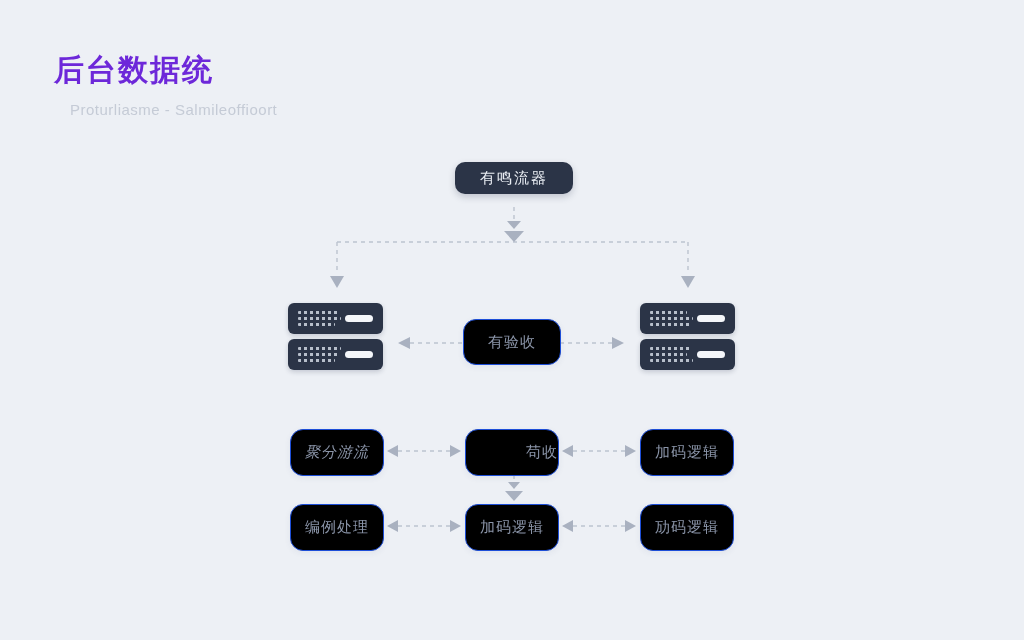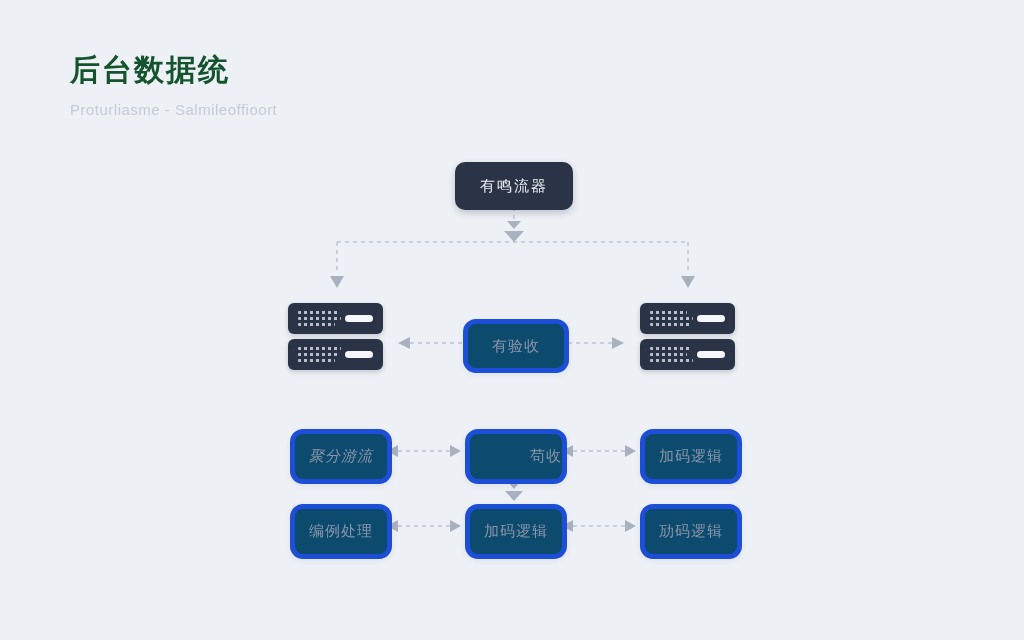--- a/index.html
+++ b/index.html
@@ -2,36 +2,36 @@
 <html><head>
 <meta charset="utf-8">
 <style>
   html,body { margin:0; padding:0; }
   body {
     width:1024px; height:640px; position:relative; overflow:hidden;
     background:#edf0f5;
     font-family:"Liberation Sans", sans-serif;
   }
   .title {
-    position:absolute; left:70px; top:50px;
-    font-size:30px; font-weight:bold; color:#14532d; letter-spacing:2px;
+    position:absolute; left:54px; top:50px;
+    font-size:30px; font-weight:bold; color:#6d28d9; letter-spacing:2px;
   }
   .subtitle {
     position:absolute; left:70px; top:101px;
     font-size:15px; color:#c5cbd6; letter-spacing:0.5px;
   }
   .dark-node {
     position:absolute; background:#2b3447; border-radius:10px;
     color:#e9edf3; display:flex; align-items:center; justify-content:center;
     font-size:15px; letter-spacing:2px;
     box-shadow:0 3px 7px rgba(30,40,70,.22);
   }
-  #top-node { left:455px; top:162px; width:118px; height:48px; }
+  #top-node { left:455px; top:162px; width:118px; height:32px; }
   .node {
-    position:absolute; background:#0c4a6e; border:5px solid #1d4ed8;
+    position:absolute; background:#000000; border:1px solid #1d4ed8;
     border-radius:13px; color:#8b95a9;
     display:flex; align-items:center; justify-content:center;
     font-size:15px; letter-spacing:1px;
     box-shadow:0 2px 6px rgba(50,70,110,.07);
   }
   #mid-node  { left:463px; top:319px; width:96px; height:44px; }
   #r1c1 { left:290px; top:429px; width:92px; height:45px;font-style:italic; }
   #r1c2 { left:465px; top:429px; width:92px; height:45px;justify-content:flex-end; }
   #r1c3 { left:640px; top:429px; width:92px; height:45px; }
   #r2c1 { left:290px; top:504px; width:92px; height:45px;justify-content:center; }

